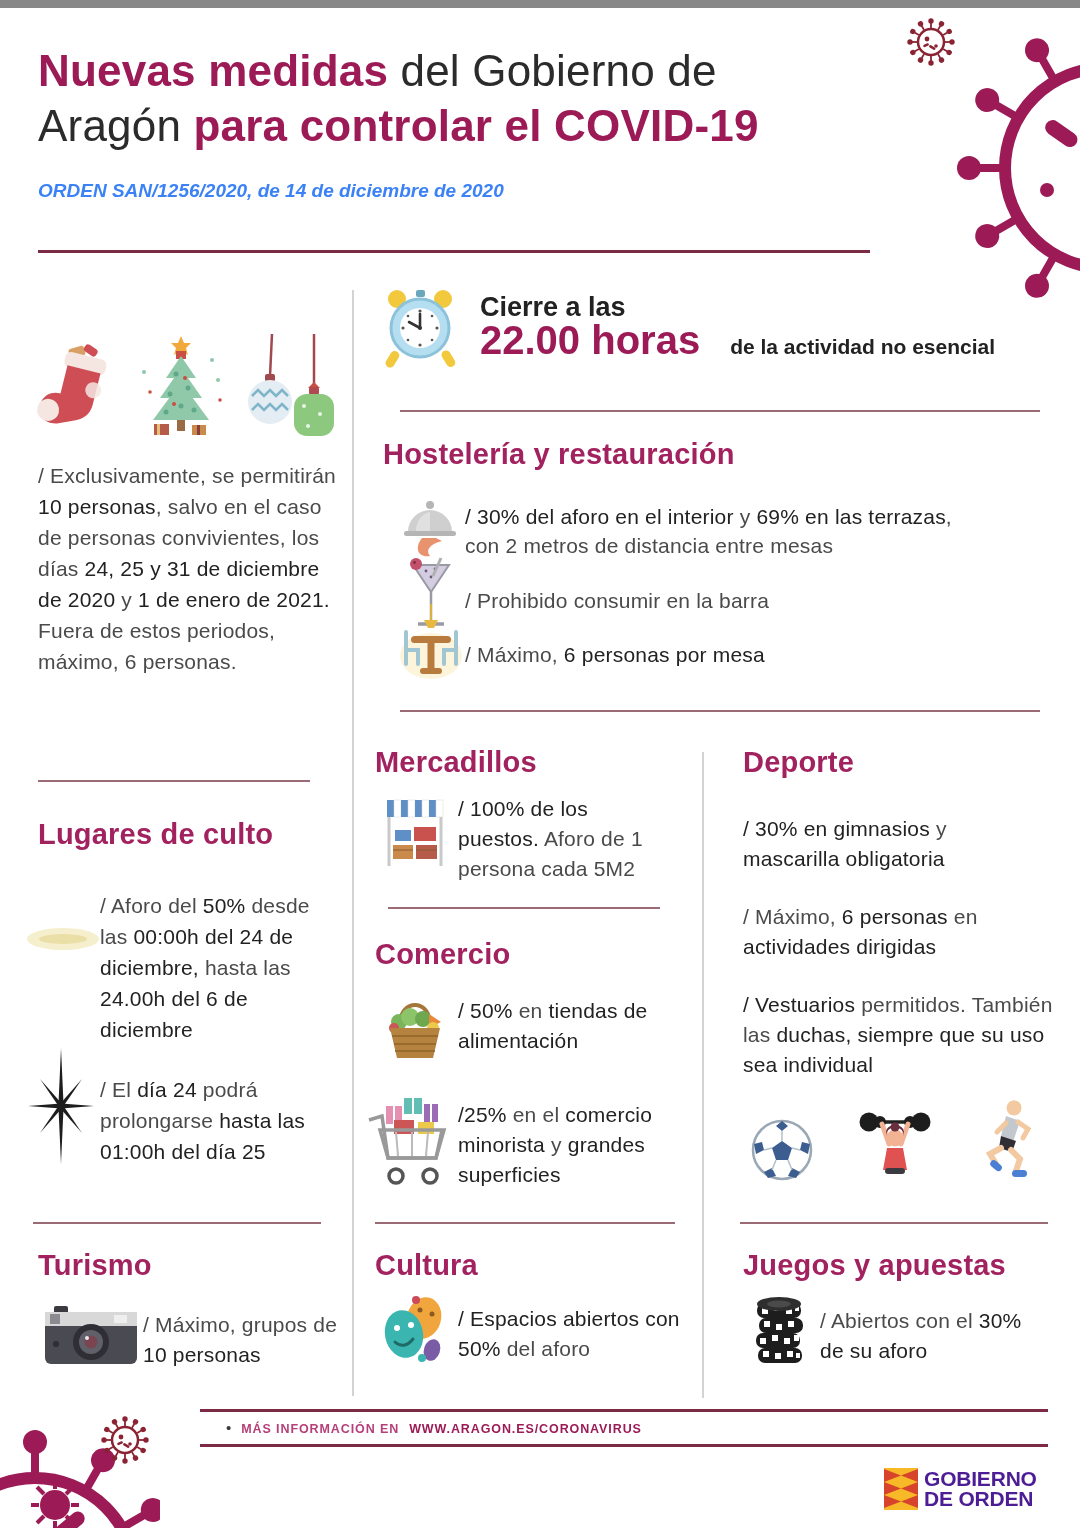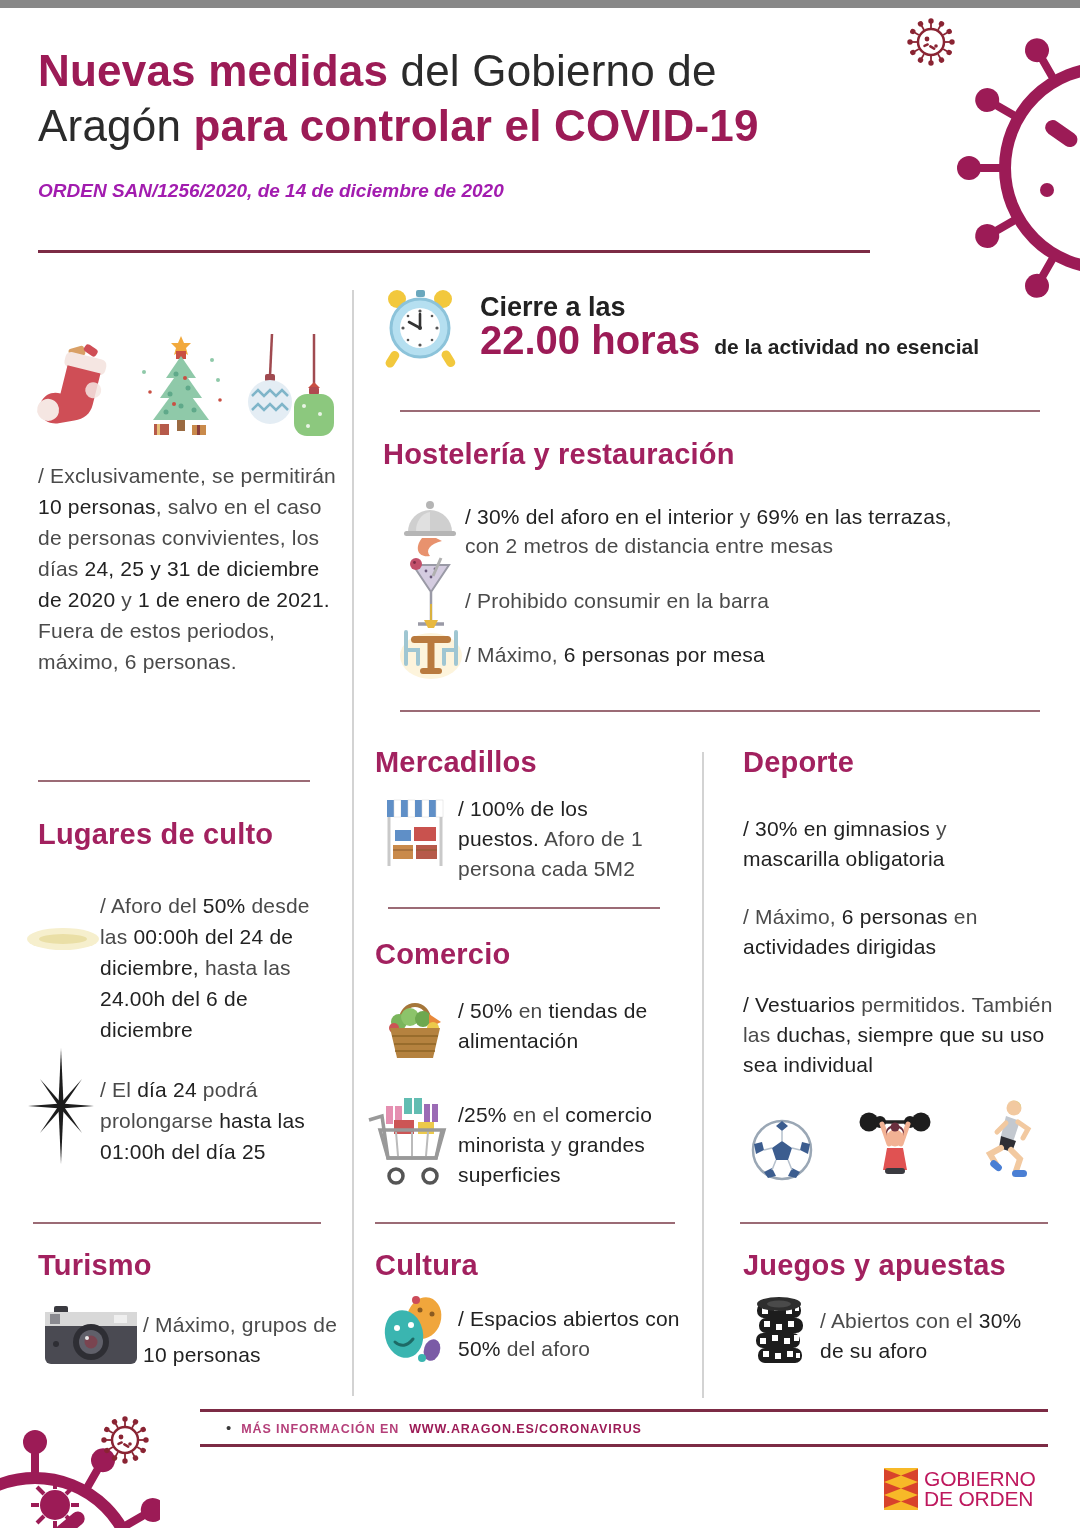--- a/index.html
+++ b/index.html
@@ -14,32 +14,32 @@
   .rt{font-size:21px;line-height:30px;color:var(--body);white-space:pre-line;letter-spacing:.2px}
   .rt b{color:var(--bold);font-weight:400}
   .rule{height:2px;background:var(--rule-soft)}
   .rule.dark{height:3px;background:var(--rule-dark)}
   .vdiv{width:2px;background:var(--divider)}
   .title{font-size:44px;line-height:1.24;font-weight:400;color:#2b2b2b;letter-spacing:.2px}
   .title .acc{font-weight:800;color:var(--accent)}
   .alert-row{display:flex;align-items:baseline;gap:26px}
   .alert{font-size:34px;font-weight:400;color:#a63d74}
   .alert sup{font-size:19px}
-  .order{font-style:italic;font-weight:700;font-size:19px;color:#a21caf}
+  .order{font-style:italic;font-weight:700;font-size:19px;color:#3b82f6}
   .c1{font-size:27px;font-weight:800;color:#222}
-  .crow{display:flex;align-items:baseline;gap:14px}
+  .crow{display:flex;align-items:baseline;gap:30px}
   .ctime{font-size:40px;font-weight:800;color:var(--accent)}
   .ctail{font-size:21px;font-weight:800;color:#222}
   .xmasrow{display:flex;gap:10px;align-items:flex-end}
   .deprow{display:flex;gap:44px;align-items:flex-end}
   .finfo{display:flex;align-items:baseline;gap:10px}
   .finfo .bullet{font-size:15px;color:#3a3a3a}
   .finfo .pfx{font-size:12.5px;letter-spacing:.9px;font-weight:600;color:#b5407a}
   .finfo .url{font-size:12.5px;letter-spacing:.9px;font-weight:800;color:var(--accent)}
-  .logo-text{font-size:21px;line-height:20px;font-weight:400;color:#be185d;letter-spacing:-.2px}
+  .logo-text{font-size:21px;line-height:20px;font-weight:700;color:#4c1d95;letter-spacing:-.2px}
 </style>
 </head>
 <body>
 
 <div class="sheet">
 
   <svg class="abs" style="left:940px;top:10px" width="240" height="290" viewBox="0 0 240 290">
     <defs>
       <g id="bigvirus">
         <g fill="#9c1b56">

